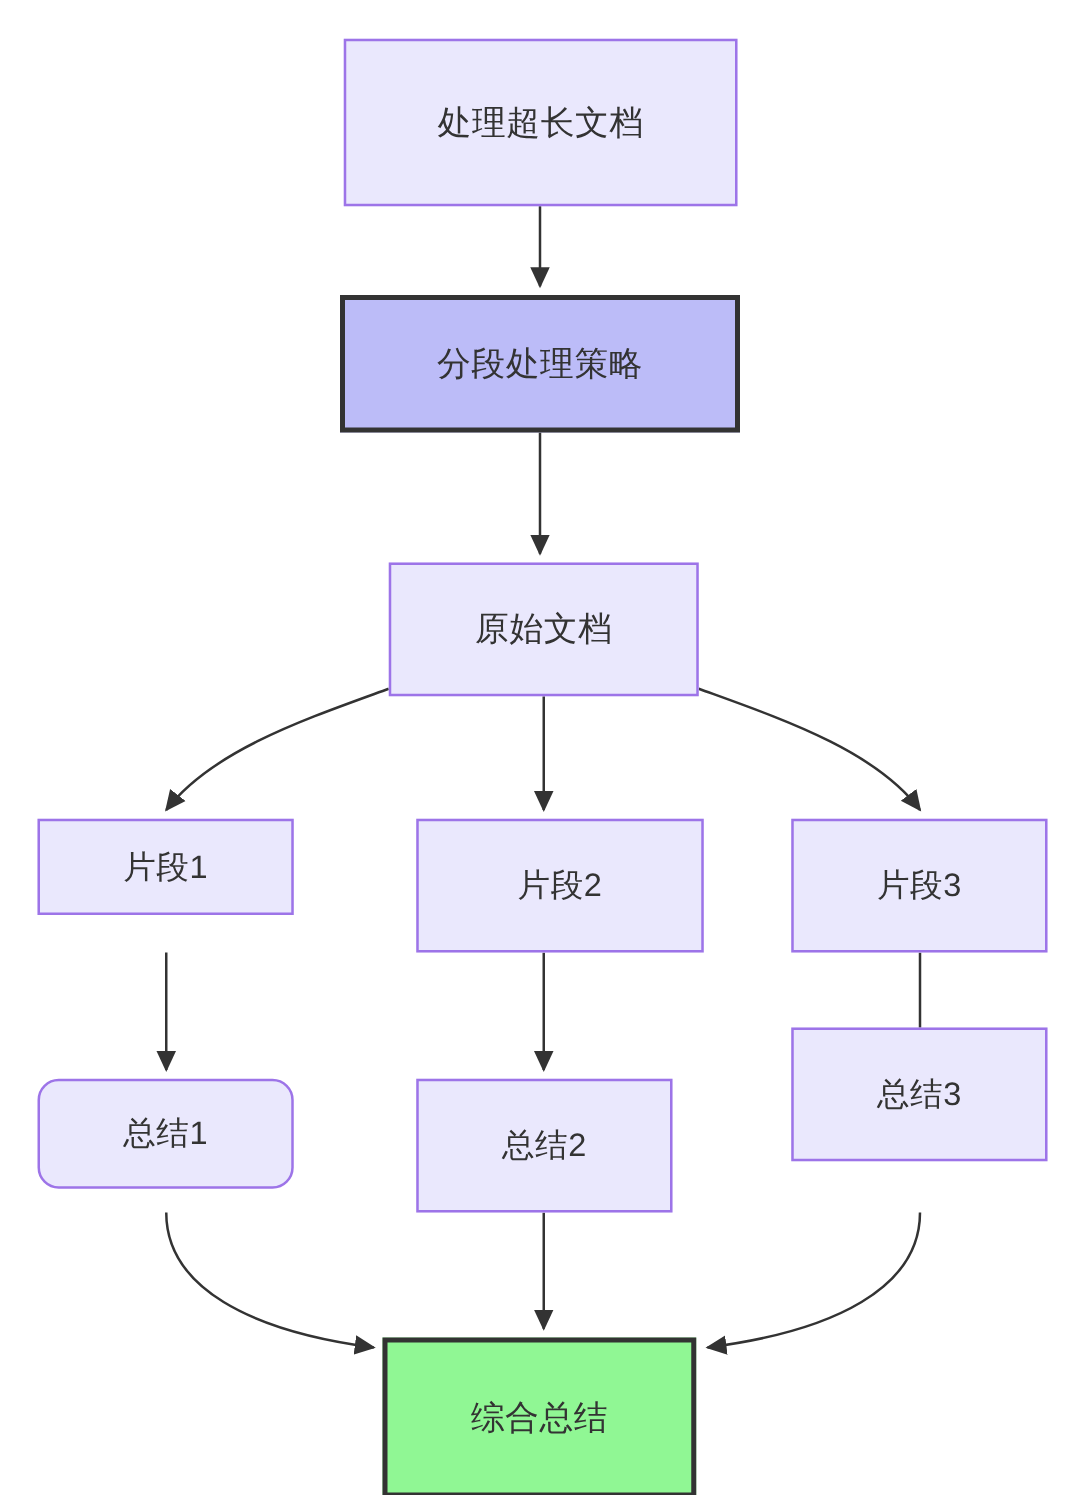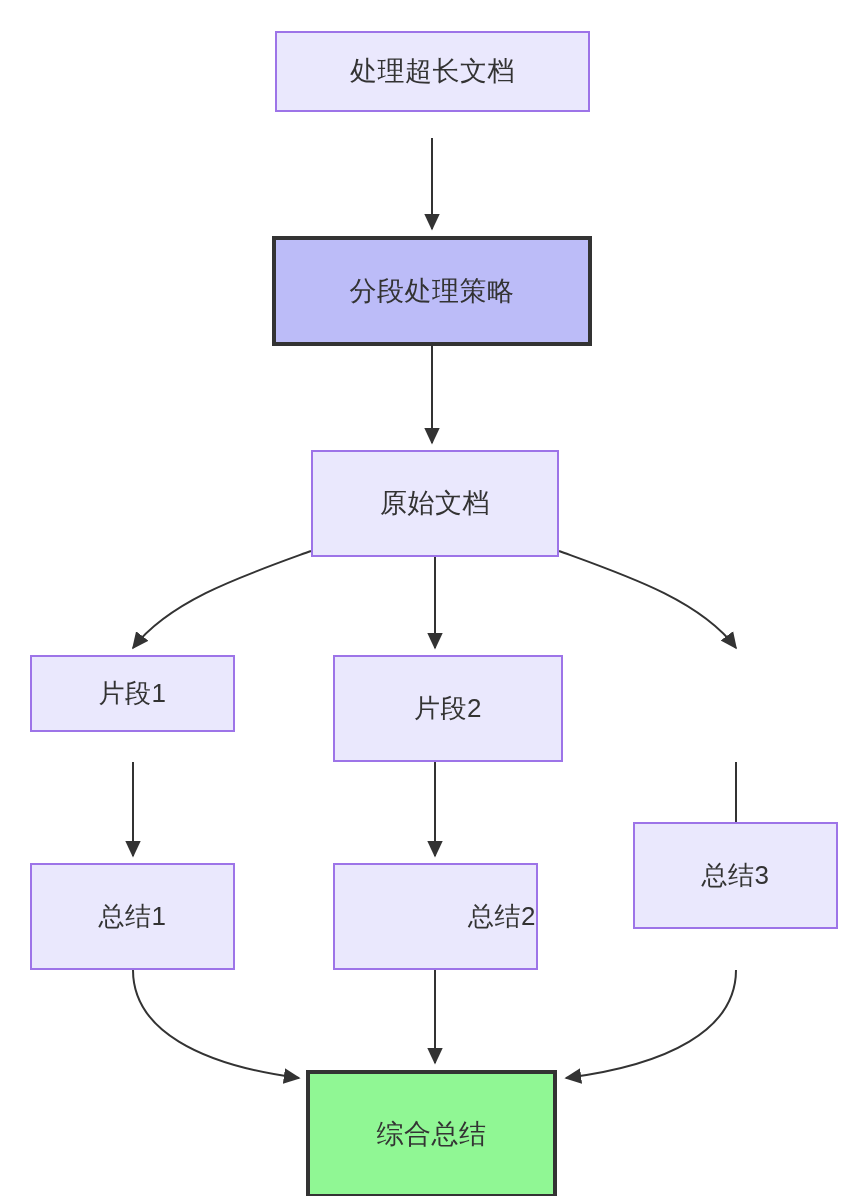--- a/index.html
+++ b/index.html
@@ -79,46 +79,49 @@
       <path d="M559,551 C625,575 700,600 736,648"></path>
       <path d="M133,762 L133,856"></path>
       <path d="M435,762 L435,856"></path>
       <path d="M736,762 L736,856"></path>
       <path d="M133,970 C133,1030 200,1065 299,1078"></path>
       <path d="M435,970 L435,1063"></path>
       <path d="M736,970 C736,1030 668,1065 566,1078"></path>
     </g>
   </svg>
 
-  <div class="node-box node-light" style="left:275px; top:31px; width:315px; height:81px;">
+  <div class="node-box node-light" style="left:275px; top:31px; width:315px; height:134px;">
     <span class="node-label">处理超长文档</span>
   </div>
 
   <div class="node-box node-accent" style="left:272px; top:236px; width:320px; height:110px;">
     <span class="node-label">分段处理策略</span>
   </div>
 
   <div class="node-box node-light" style="left:311px; top:450px; width:248px; height:107px;">
     <span class="node-label">原始文档</span>
   </div>
 
   <div class="node-box node-light" style="left:30px; top:655px; width:205px; height:77px;">
     <span class="node-label sm">片段1</span>
   </div>
 
   <div class="node-box node-light" style="left:333px; top:655px; width:230px; height:107px;">
     <span class="node-label sm">片段2</span>
   </div>
 
+  <div class="node-box node-light" style="left:633px; top:655px; width:205px; height:107px;">
+    <span class="node-label sm">片段3</span>
+  </div>
 
-  <div class="node-box node-light" style="left:30px; top:863px; width:205px; height:107px;">
+  <div class="node-box node-light" style="left:30px; top:863px; width:205px; height:88px;border-radius:17px;">
     <span class="node-label sm">总结1</span>
   </div>
 
-  <div class="node-box node-light" style="left:333px; top:863px; width:205px; height:107px;justify-content:flex-end;">
+  <div class="node-box node-light" style="left:333px; top:863px; width:205px; height:107px;">
     <span class="node-label sm">总结2</span>
   </div>
 
   <div class="node-box node-light" style="left:633px; top:822px; width:205px; height:107px;">
     <span class="node-label sm">总结3</span>
   </div>
 
   <div class="node-box node-result" style="left:306px; top:1070px; width:251px; height:128px;">
     <span class="node-label">综合总结</span>
   </div>

